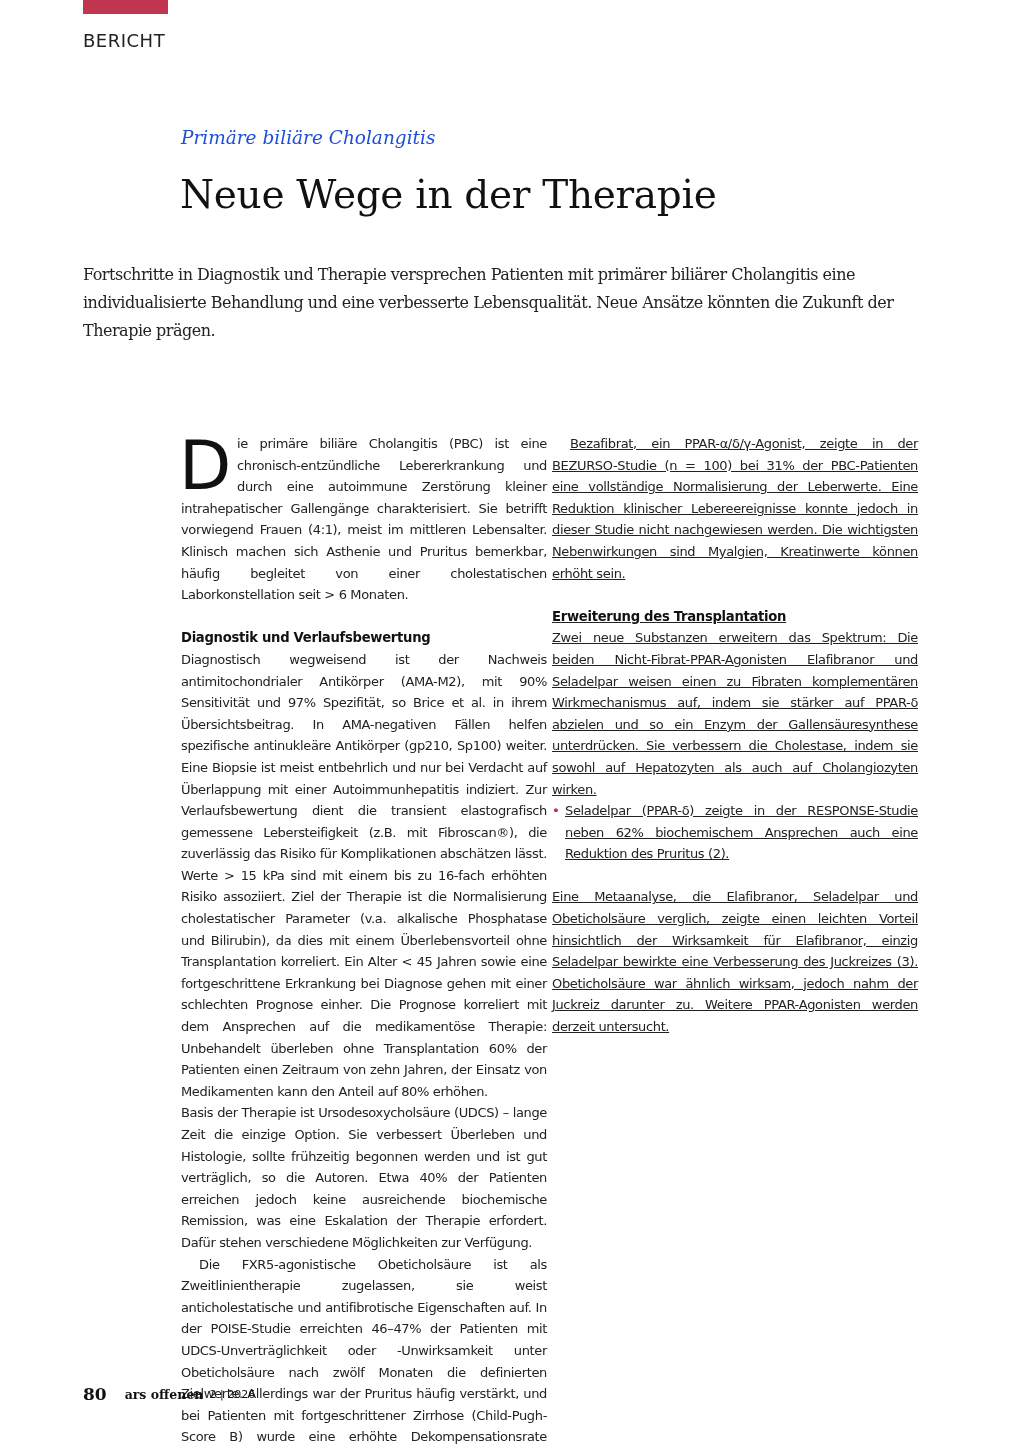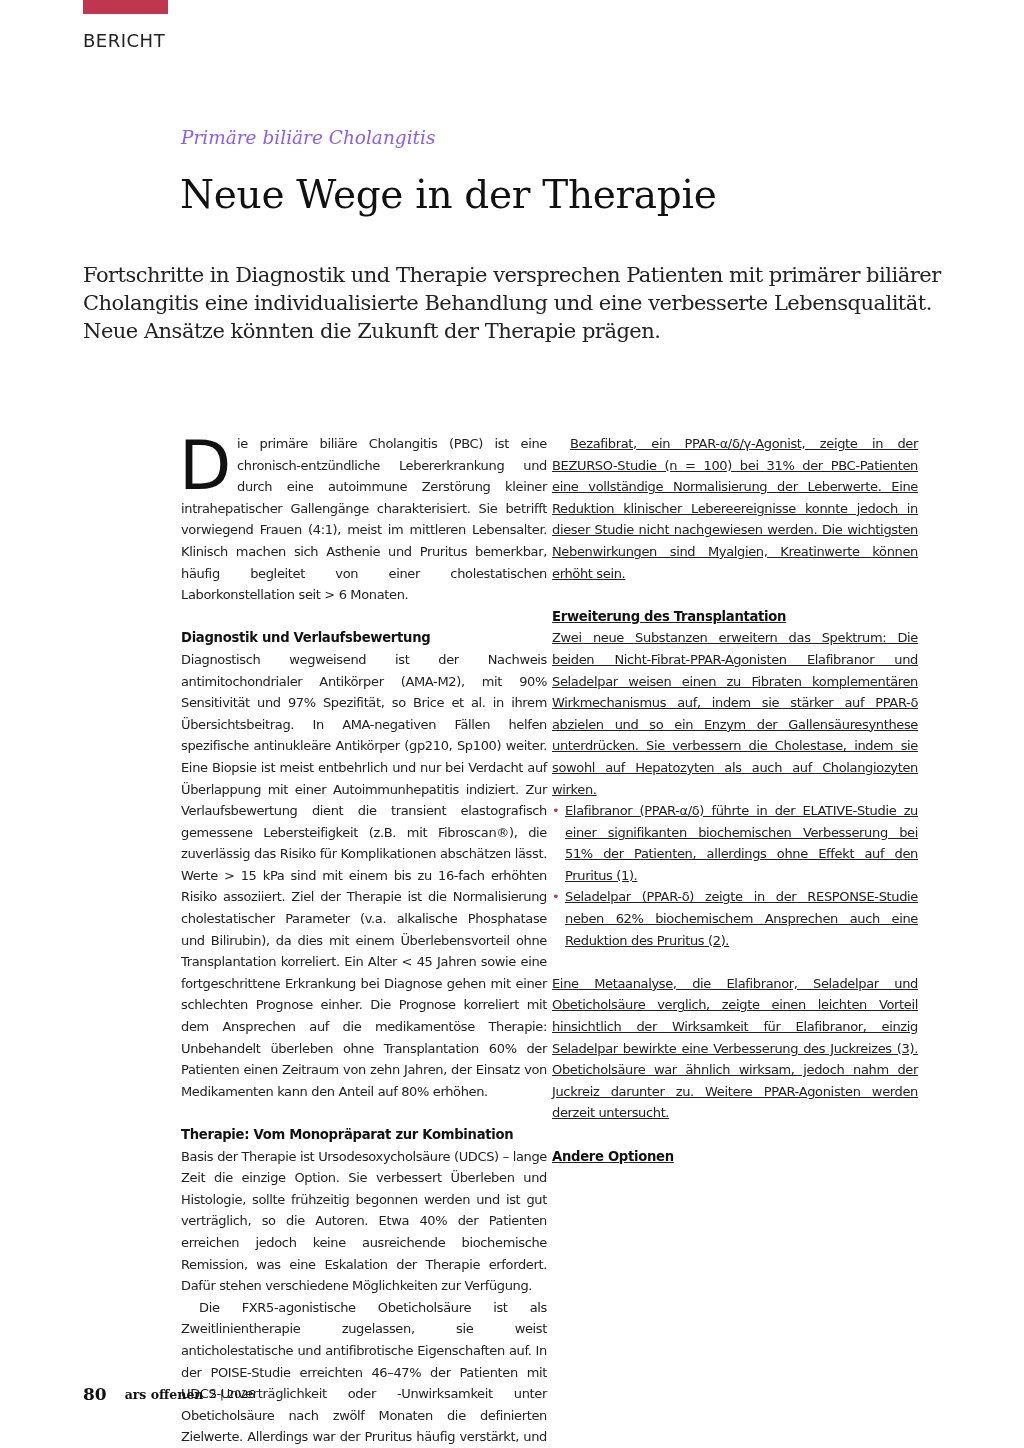--- a/index.html
+++ b/index.html
@@ -1,21 +1,21 @@
 <!DOCTYPE html>
 <html><head>
 <meta charset="utf-8">
 <style>
   html, body { margin: 0; padding: 0; background: #ffffff; }
   body { width: 1024px; height: 1448px; position: relative; overflow: hidden; color: #1a1a1a; }
   .accent-bar { position: absolute; left: 83px; top: 0; width: 85px; height: 14px; background: #c0364f; }
   .section-label { position: absolute; left: 83px; top: 30px; font-family: "DejaVu Sans", sans-serif; font-size: 18px; letter-spacing: 0.5px; color: #222; }
-  .kicker { position: absolute; left: 181px; top: 127px; font-family: "DejaVu Serif", serif; font-style: italic; font-size: 18.5px; color: #8b5cf6; }
+  .kicker { position: absolute; left: 181px; top: 127px; font-family: "DejaVu Serif", serif; font-style: italic; font-size: 18.5px; color: #1d4ed8; }
   .title { position: absolute; left: 180px; top: 172px; font-family: "DejaVu Serif", serif; font-size: 39px; font-weight: normal; color: #111; margin: 0; letter-spacing: -0.3px; }
-  .lead { position: absolute; left: 83px; top: 261px; width: 860px; font-family: "DejaVu Serif", serif; font-size: 21px; line-height: 28px; color: #222; margin: 0; letter-spacing: -0.5px; }
+  .lead { position: absolute; left: 83px; top: 261px; width: 860px; font-family: "DejaVu Serif", serif; font-size: 16px; line-height: 28px; color: #222; margin: 0; letter-spacing: -0.5px; }
   .col { position: absolute; top: 433px; width: 366px; font-family: "DejaVu Sans", sans-serif; font-size: 13px; line-height: 21.6px; color: #222; text-align: justify; hyphens: manual; letter-spacing: -0.35px; }
   .col-left { left: 181px; }
   .col-right { left: 552px; text-decoration: underline; }
   .col p { margin: 0; }
   .col p.indent { text-indent: 18px; }
   .col h2 { font-family: "DejaVu Sans", sans-serif; font-weight: bold; font-size: 13.2px; margin: 21.6px 0 0 0; line-height: 21.6px; color: #111; letter-spacing: -0.3px; }
   .dropcap { float: left; font-family: "DejaVu Sans", sans-serif; font-size: 68px; line-height: 58px; margin: 4px 6px 0 -2px; color: #111; }
   .bullets { list-style: none; margin: 0; padding: 0; }
   .bullets li { position: relative; padding-left: 13px; }
   .bullets li .dot { position: absolute; left: 0; top: 0; color: #c0364f; }
@@ -34,36 +34,34 @@
 <div class="kicker">Primäre biliäre Cholangitis</div>
 <h1 class="title">Neue Wege in der Therapie</h1>
 <p class="lead">Fortschritte in Diagnostik und Therapie versprechen Patienten mit primärer biliärer Cholangitis eine individualisierte Behandlung und eine verbesserte Lebensqualität. Neue Ansätze könnten die Zukunft der Therapie prägen.</p>
 
 <div class="col col-left">
   <p><span class="dropcap">D</span><span>ie primäre biliäre Cholangitis (PBC) ist eine chronisch-entzündliche Lebererkrankung und durch eine autoimmune Zerstörung kleiner intrahepatischer Gallengänge charakterisiert. Sie betrifft vorwiegend Frauen (4:1), meist im mittleren Lebensalter. Klinisch machen sich Asthenie und Pruritus bemerkbar, häufig begleitet von einer cholestatischen Laborkonstellation seit &gt; 6 Monaten.</span></p>
 
   <h2>Diagnostik und Verlaufsbewertung</h2>
   <p>Diagnostisch wegweisend ist der Nachweis antimitochondrialer Antikörper (AMA-M2), mit 90% Sensitivität und 97% Spezifität, so Brice et al. in ihrem Übersichtsbeitrag. In AMA-negativen Fällen helfen spezifische antinukleäre Antikörper (gp210, Sp100) weiter. Eine Biopsie ist meist entbehrlich und nur bei Verdacht auf Überlappung mit einer Autoimmunhepatitis indiziert. Zur Verlaufsbewertung dient die transient elastografisch gemessene Lebersteifigkeit (z.B. mit Fibroscan®), die zuverlässig das Risiko für Komplikationen abschätzen lässt. Werte &gt; 15 kPa sind mit einem bis zu 16-fach erhöhten Risiko assoziiert. Ziel der Therapie ist die Normalisierung cholestatischer Parameter (v.a. alkalische Phosphatase und Bilirubin), da dies mit einem Überlebensvorteil ohne Transplantation korreliert. Ein Alter &lt; 45 Jahren sowie eine fortgeschrittene Erkrankung bei Diagnose gehen mit einer schlechten Prognose einher. Die Prognose korreliert mit dem Ansprechen auf die medikamentöse Therapie: Unbehandelt überleben ohne Transplantation 60% der Patienten einen Zeitraum von zehn Jahren, der Einsatz von Medikamenten kann den Anteil auf 80% erhöhen.</p>
 
-  <h2>Therapie: Vom Monopräparat zur Kombination</h2>
   <p>Basis der Therapie ist Ursodesoxycholsäure (UDCS) – lange Zeit die einzige Option. Sie verbessert Überleben und Histologie, sollte frühzeitig begonnen werden und ist gut verträglich, so die Autoren. Etwa 40% der Patienten erreichen jedoch keine ausreichende biochemische Remission, was eine Eskalation der Therapie erfordert. Dafür stehen verschiedene Möglichkeiten zur Verfügung.</p>
   <p class="indent">Die FXR5-agonistische Obeticholsäure ist als Zweitlinientherapie zugelassen, sie weist anticholestatische und antifibrotische Eigenschaften auf. In der POISE-Studie erreichten 46–47% der Patienten mit UDCS-Unverträglichkeit oder -Unwirksamkeit unter Obeticholsäure nach zwölf Monaten die definierten Zielwerte. Allerdings war der Pruritus häufig verstärkt, und bei Patienten mit fortgeschrittener Zirrhose (Child-Pugh-Score B) wurde eine erhöhte Dekompensationsrate beobachtet.</p>
 </div>
 
 <div class="col col-right" style="top:433px;">
 
   <p class="indent">Bezafibrat, ein PPAR-α/δ/γ-Agonist, zeigte in der BEZURSO-Studie (n = 100) bei 31% der PBC-Patienten eine vollständige Normalisierung der Leberwerte. Eine Reduktion klinischer Lebereereignisse konnte jedoch in dieser Studie nicht nachgewiesen werden. Die wichtigsten Nebenwirkungen sind Myalgien, Kreatinwerte können erhöht sein.</p>
   <h2>Erweiterung des Transplantation</h2>
   <p>Zwei neue Substanzen erweitern das Spektrum: Die beiden Nicht-Fibrat-PPAR-Agonisten Elafibranor und Seladelpar weisen einen zu Fibraten komplementären Wirkmechanismus auf, indem sie stärker auf PPAR-δ abzielen und so ein Enzym der Gallensäuresynthese unterdrücken. Sie verbessern die Cholestase, indem sie sowohl auf Hepatozyten als auch auf Cholangiozyten wirken.</p>
   <ul class="bullets">
-    <li><span class="dot" style="color: rgb(192, 54, 79);">•</span><span>Elafibranor (PPAR-α/δ) führte in der ELATIVE-Studie zu einer signifikanten biochemischen Verbesserung bei 51% der Patienten, allerdings ohne Effekt auf den Pruritus (1).</span></li>
+    <li><span class="dot" style="color: rgb(192, 54, 79);">•</span></li>
     <li><span class="dot" style="color: rgb(192, 54, 79);">•</span><span>Seladelpar (PPAR-δ) zeigte in der RESPONSE-Studie neben 62% biochemischem Ansprechen auch eine Reduktion des Pruritus (2).</span></li>
   </ul>
   <div class="spacer"></div>
   <p>Eine Metaanalyse, die Elafibranor, Seladelpar und Obeticholsäure verglich, zeigte einen leichten Vorteil hinsichtlich der Wirksamkeit für Elafibranor, einzig Seladelpar bewirkte eine Verbesserung des Juckreizes (3). Obeticholsäure war ähnlich wirksam, jedoch nahm der Juckreiz darunter zu. Weitere PPAR-Agonisten werden derzeit untersucht.</p>
-  <h2>Andere Optionen</h2>
 </div>
 
 <div class="footer">
   <span class="page-num">80</span>
   <span class="journal">ars offenen</span>
   <span class="issue">2 | 2026</span>
 </div>
 
 </body></html>

